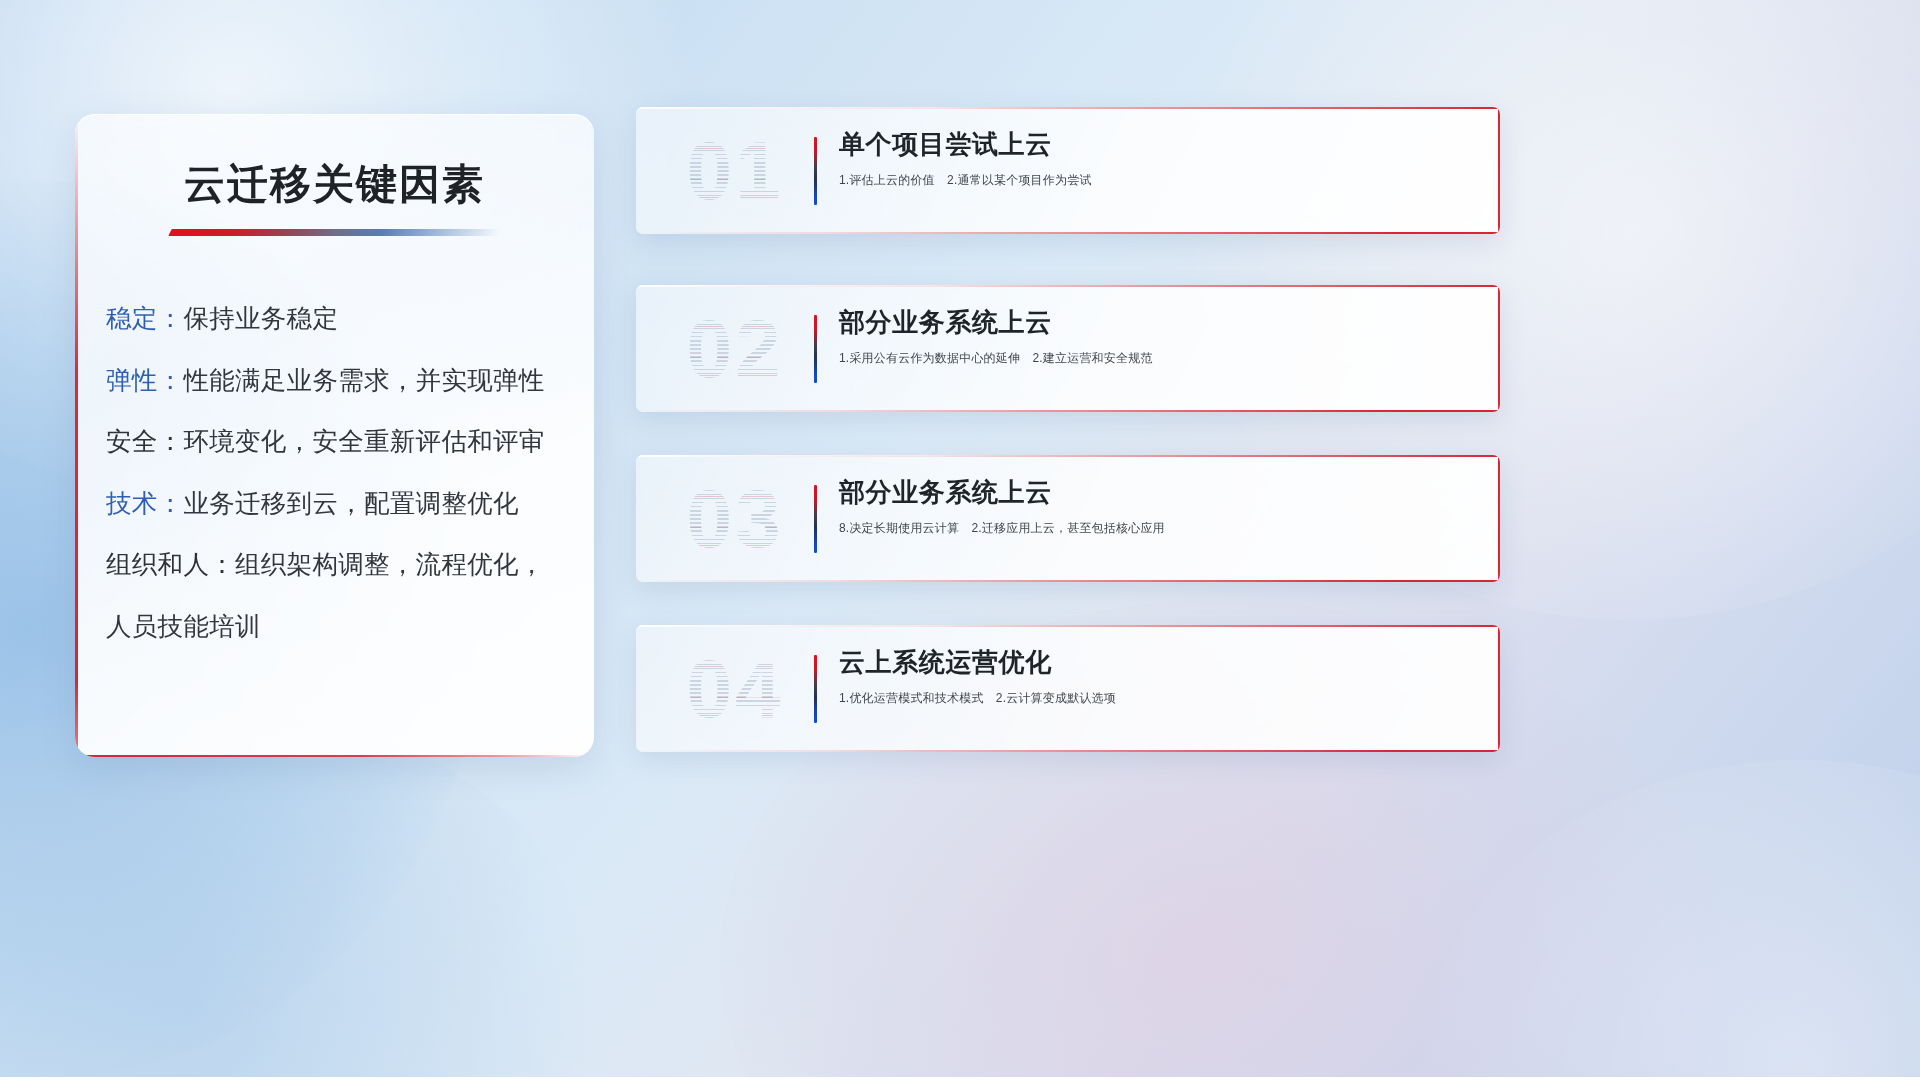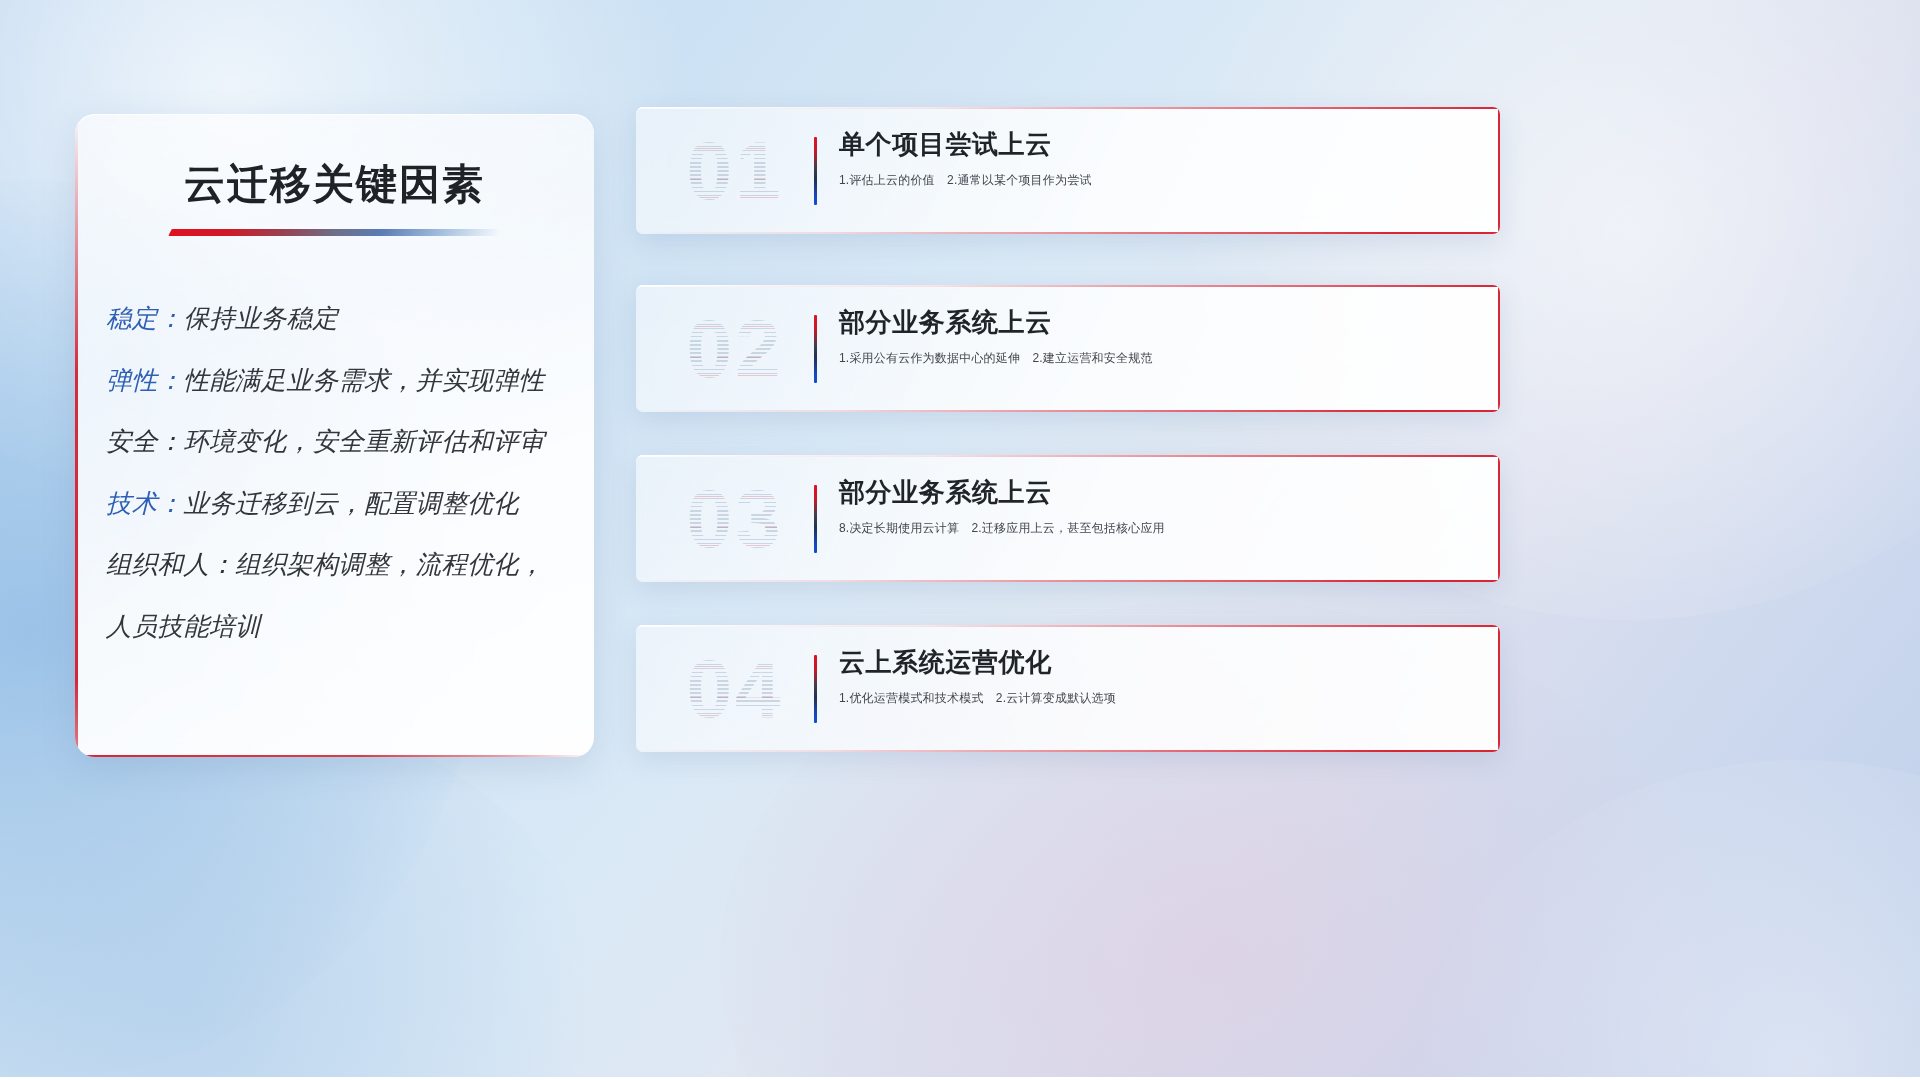--- a/index.html
+++ b/index.html
@@ -121,21 +121,20 @@
     transform: skewX(-26deg);
     background: linear-gradient(90deg,
       #e01020 0%, #cf1a2a 18%, #9a4050 34%,
       #6d6f88 50%, #5b7cb5 64%, #9ab6d9 80%, rgba(200,216,234,0) 100%);
     border-radius: 1px;
   }
 
   #factor-list {
     margin: 70px 12px 0 31px;
     list-style: none;
-    font-style: italic;
   }
   .factor-row {
     font-size: 25.5px;
     line-height: 1;
     color: #2a2d33;
     margin-bottom: 36px;
     white-space: nowrap;
     letter-spacing: .3px;
   }
   .factor-row:last-child { margin-bottom: 0; }

